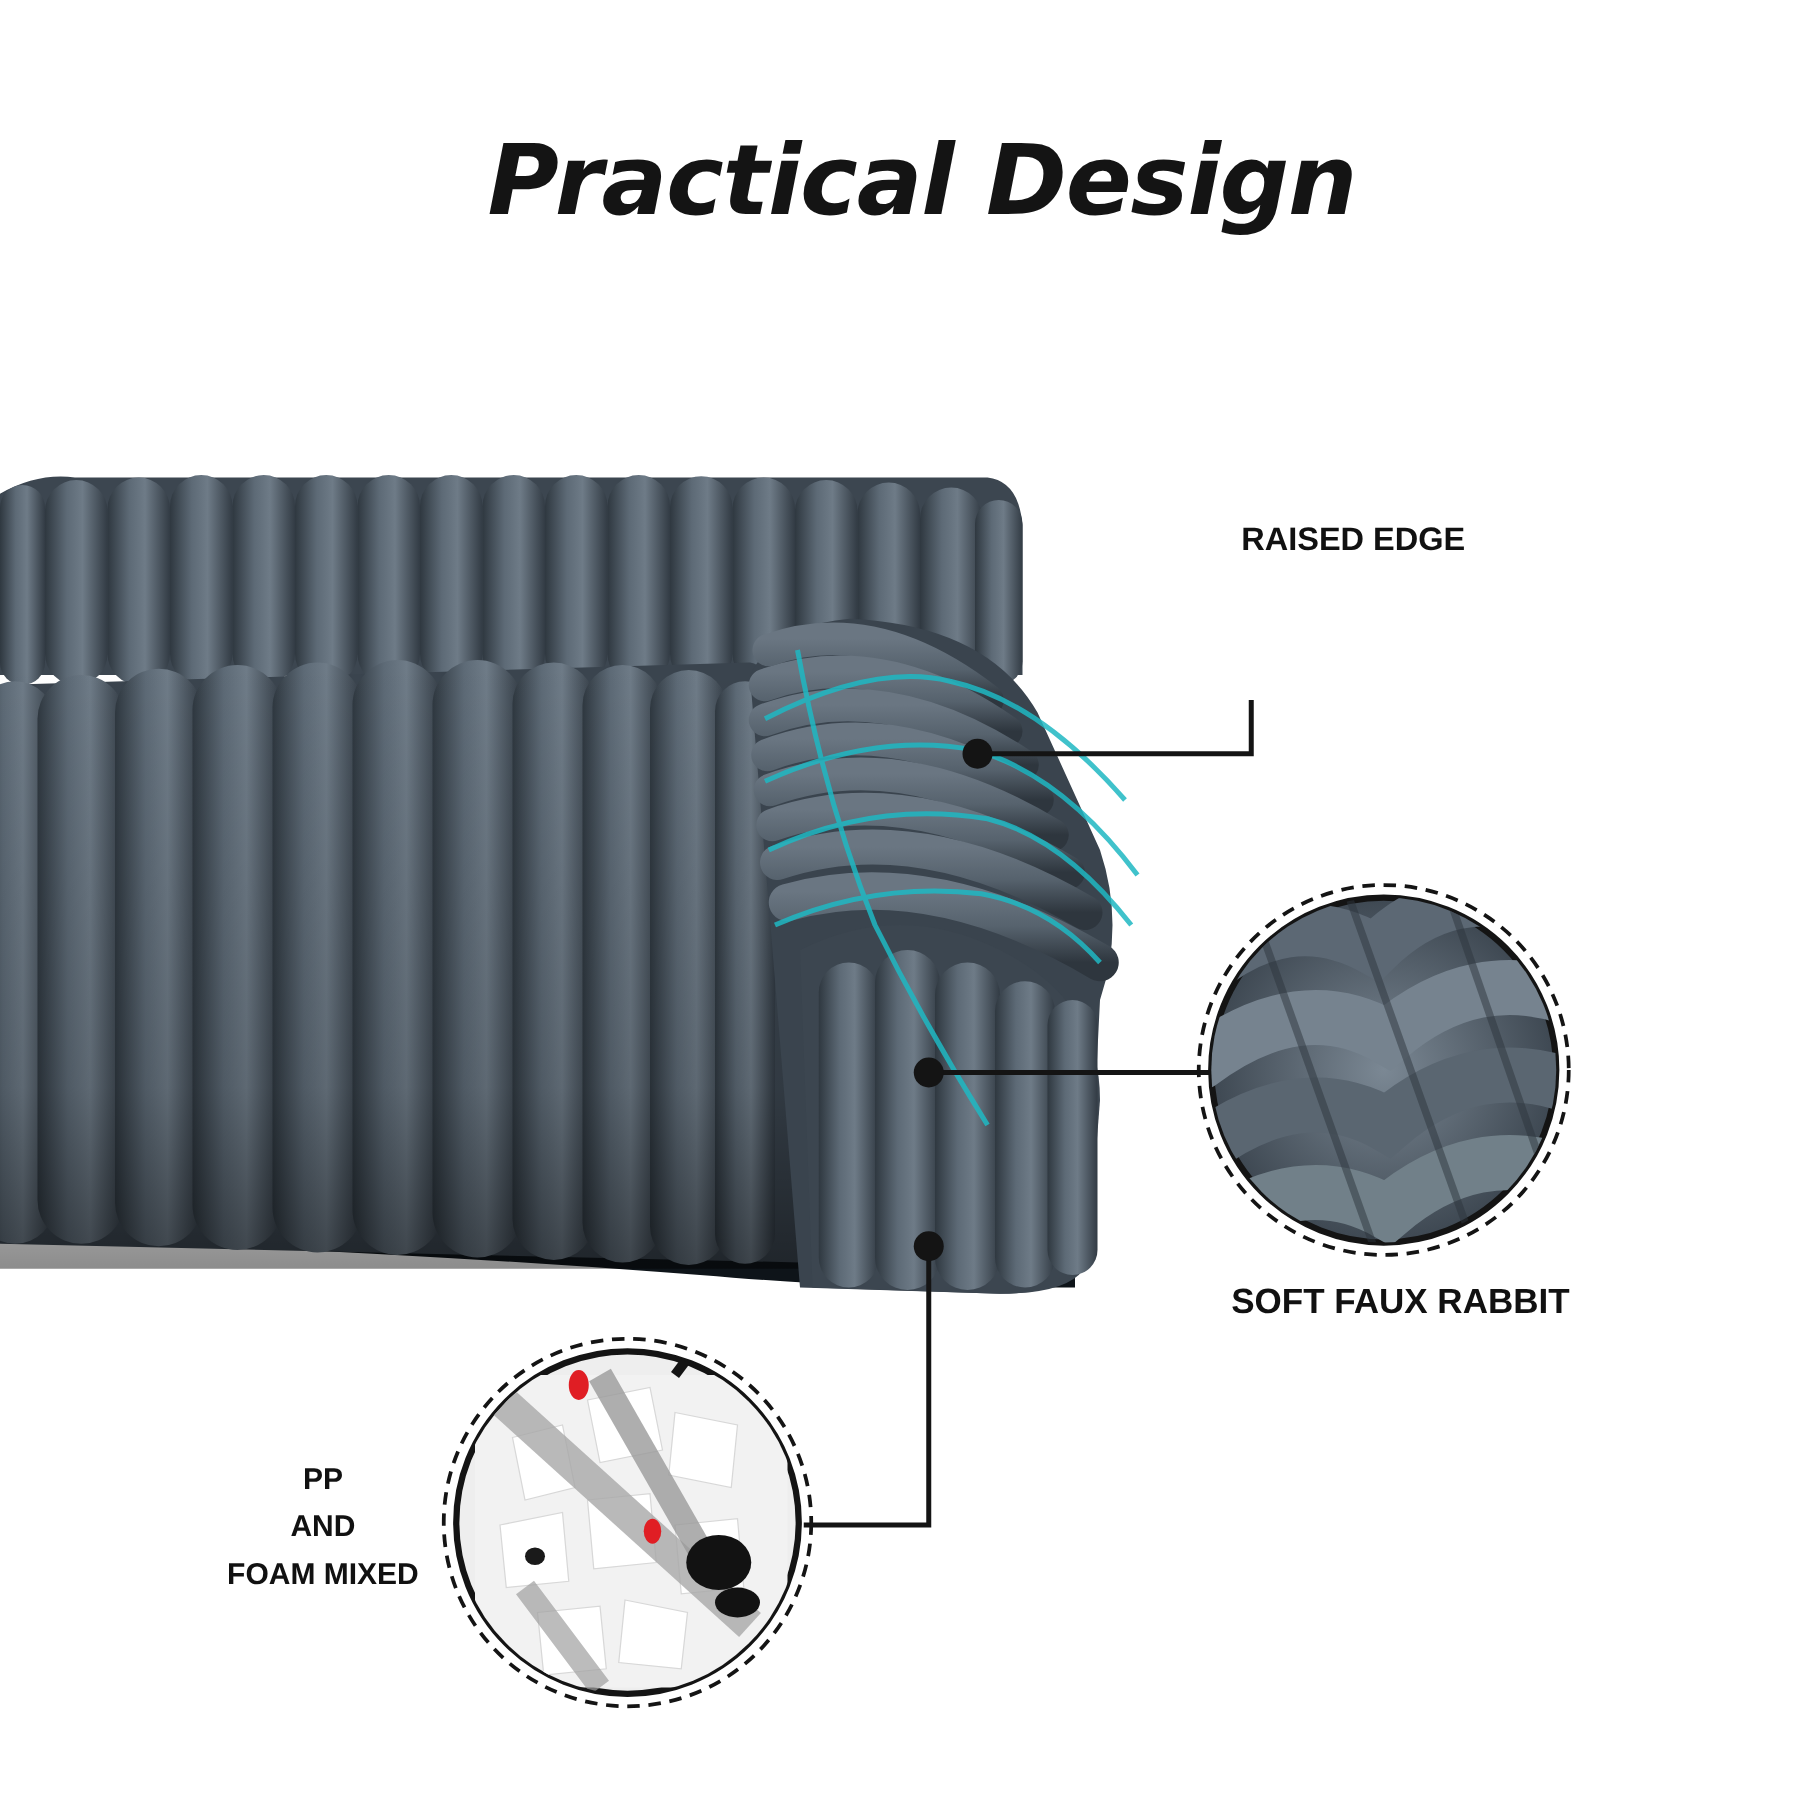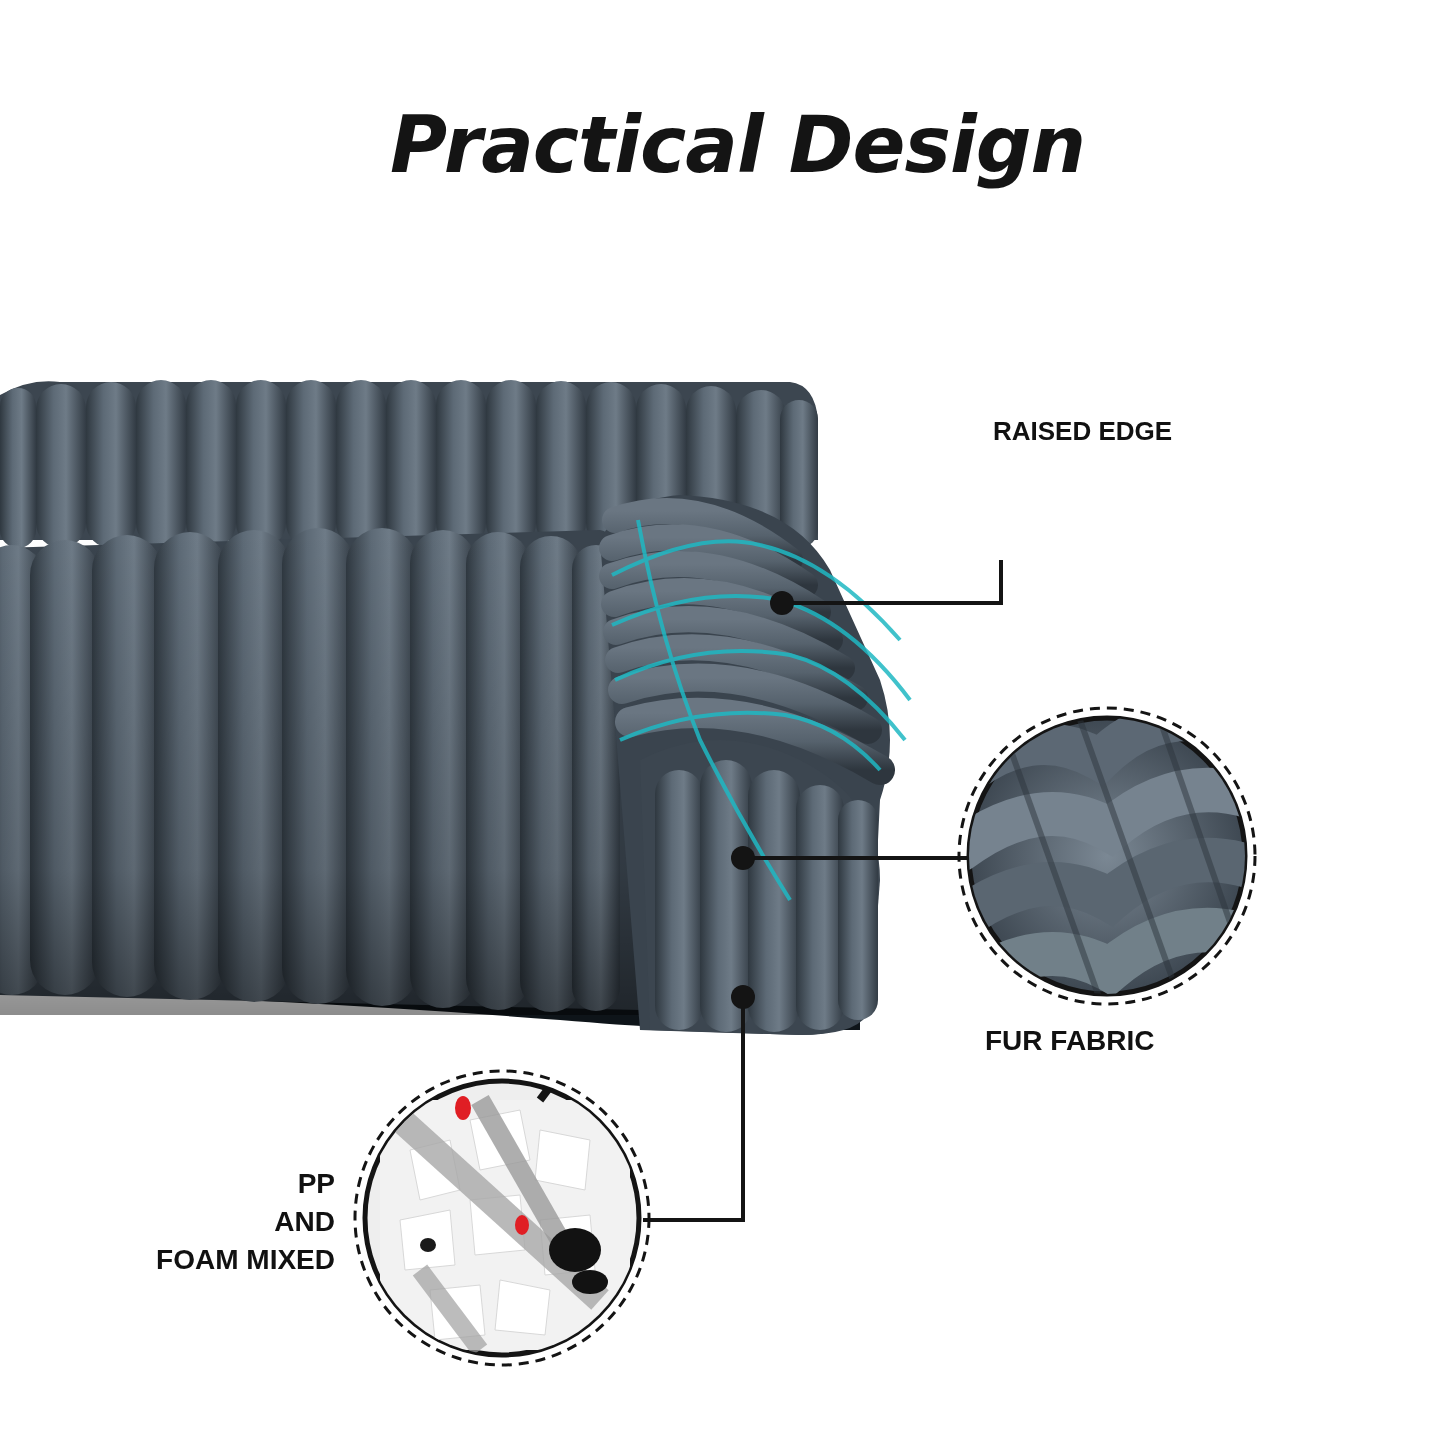--- a/index.html
+++ b/index.html
@@ -6,21 +6,21 @@
     body { width: 1445px; height: 1445px; position: relative; overflow: hidden;
            font-family: "Liberation Sans", "DejaVu Sans", sans-serif; color: #111; }
     .title { position: absolute; left: 15px; top: 100px; width: 1445px; text-align: center;
              font-family: "DejaVu Sans", "Liberation Sans", sans-serif; font-weight: bold;
              font-style: italic; font-size: 78px; letter-spacing: -1px; color: #141414; }
     .scene { position: absolute; left: 0; top: 0; width: 1445px; height: 1445px; }
     .label { position: absolute; font-weight: bold; text-transform: uppercase; color: #111; }
     .label span { display: block; }
     .label-raised { left: 993px; top: 408px; font-size: 26px; line-height: 47px; }
     .label-fur { left: 985px; top: 1022px; font-size: 28px; line-height: 38px; }
-    .label-fill { right: 1110px; top: 1165px; font-size: 28px; line-height: 38px; text-align: right; }
+    .label-fill { right: 1110px; top: 1165px; font-size: 24px; line-height: 38px; text-align: center; }
   </style>
 </head>
 <body>
 
 <div class="title">Practical Design</div>
 
 <svg class="scene" width="1445" height="1445" viewBox="0 0 1445 1445">
   <defs>
     <linearGradient id="ribV" x1="0" y1="0" x2="1" y2="0">
       <stop offset="0" stop-color="#2f3840"></stop>
@@ -172,20 +172,20 @@
       <path d="M540 1100 L 555 1080" stroke="#141414" stroke-width="8"></path>
     </g>
   </g>
 </svg>
 
 <div class="label label-raised">
   <span>RAISED EDGE</span>
 </div>
 
 <div class="label label-fur">
-  <span>FUR FABRIC</span>
+  <span>SOFT FAUX RABBIT</span>
 </div>
 
 <div class="label label-fill">
   <span>PP</span>
   <span>AND</span>
   <span>FOAM MIXED</span>
 </div>
 
 </body></html>

